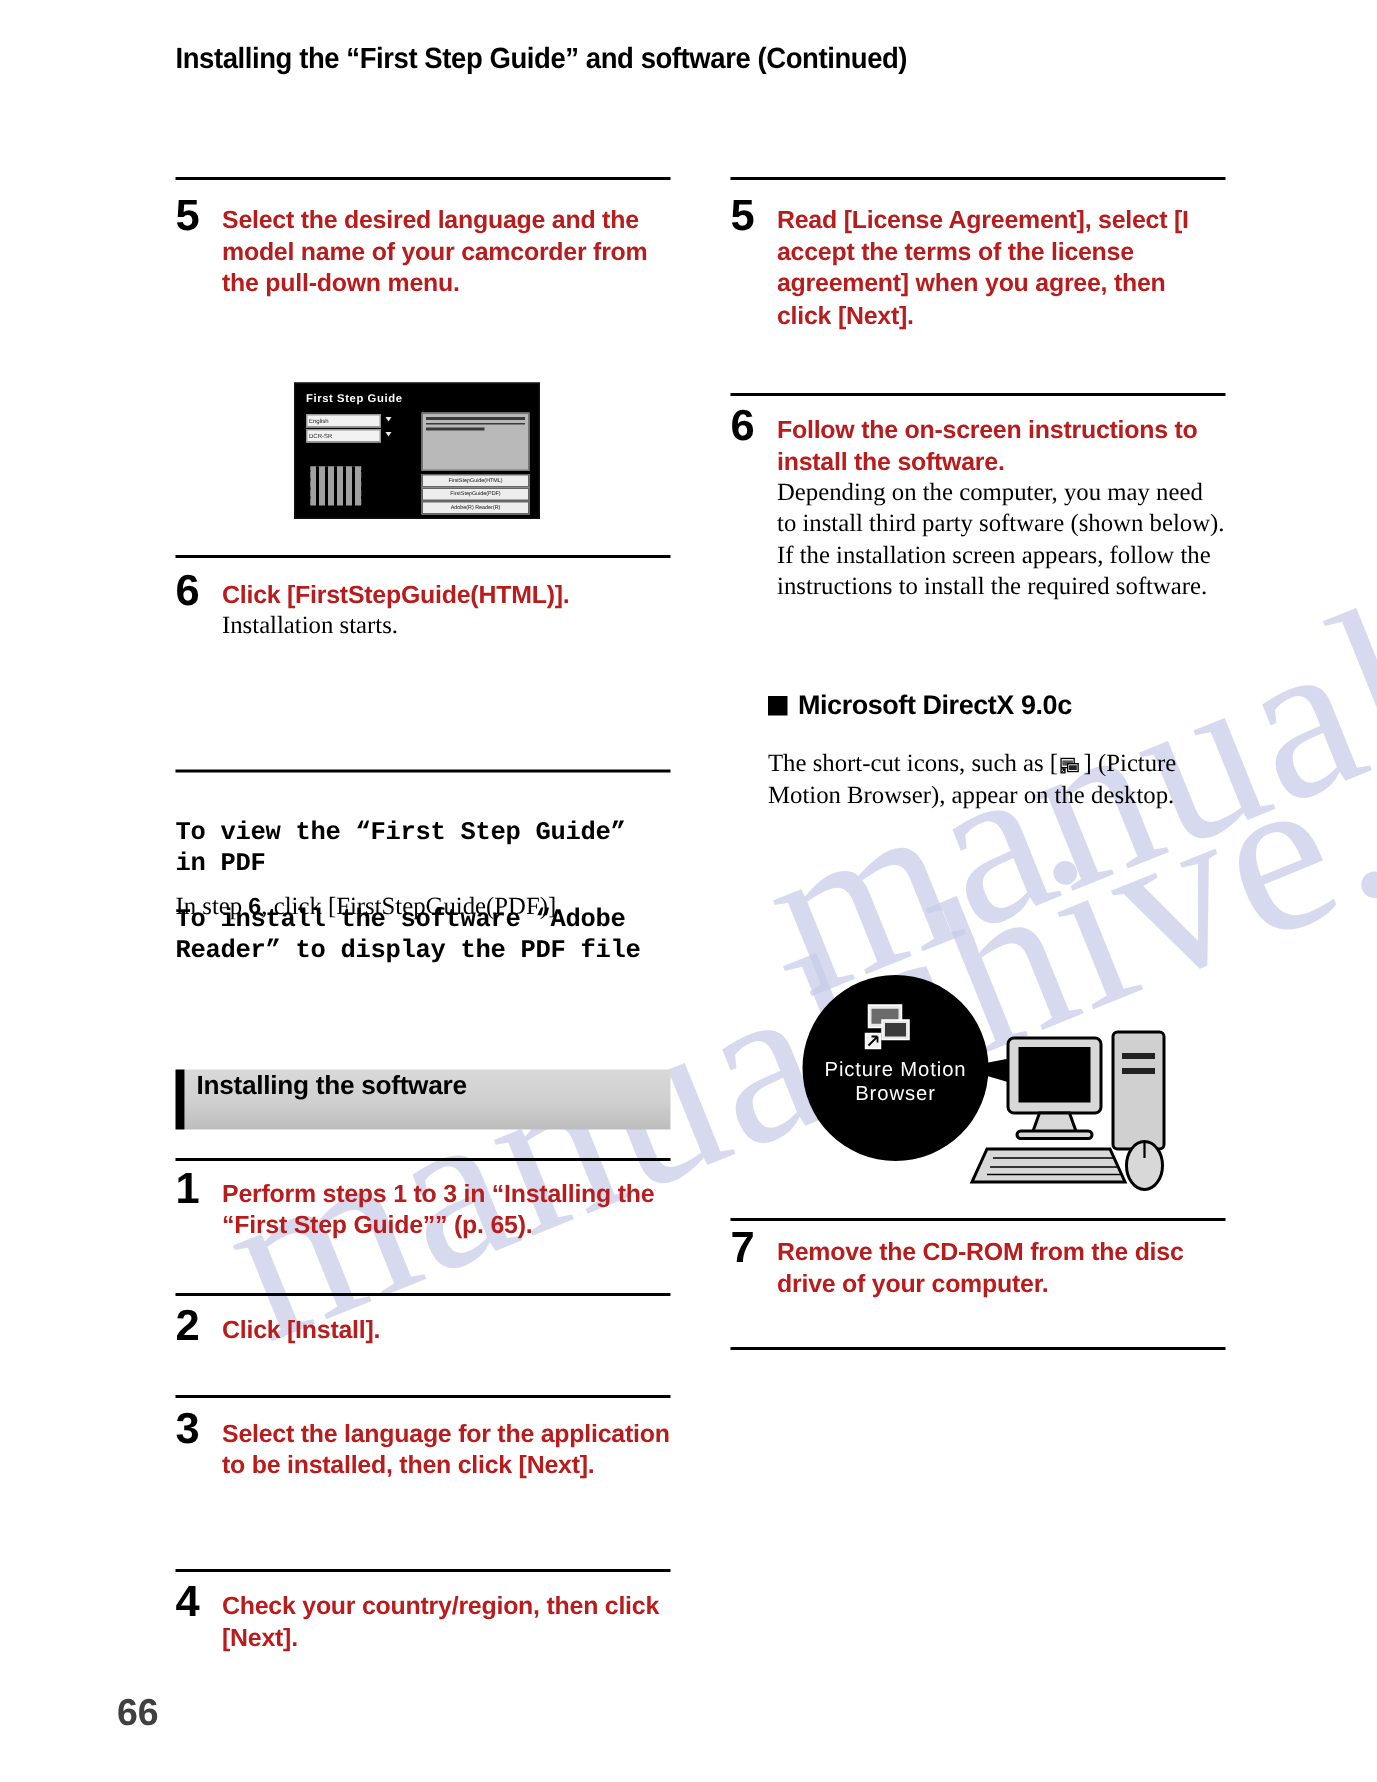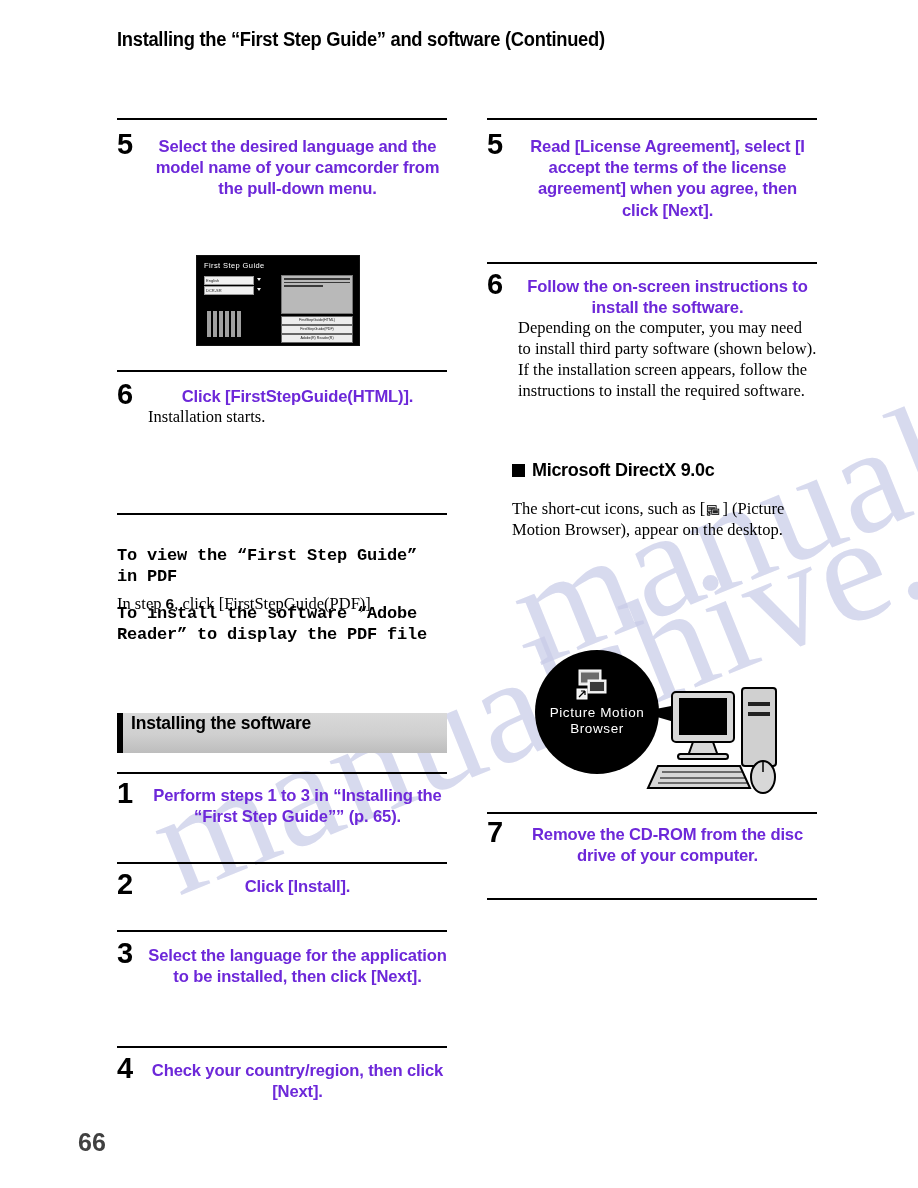--- a/index.html
+++ b/index.html
@@ -82,23 +82,22 @@
     font-weight: bold;
     font-size: 29px;
     line-height: 1;
     color: #000;
   }
   .step .txt {
     font-family: "Liberation Sans", sans-serif;
     font-weight: bold;
     font-size: 16.6px;
     line-height: 1.28;
-    color: #6d28d9;
+    color: #b91c1c;
     letter-spacing: -0.15px;
-    text-align: center;
   }
 
   .body-text {
     font-family: "Liberation Serif", serif;
     font-size: 16.5px;
     line-height: 1.27;
     color: #000;
     padding-left: 31px;
   }
   .body-text.tight { margin-top: 9px; }
@@ -171,21 +170,21 @@
     background: #000;
     border: 1px solid #111;
     z-index: 2;
     overflow: hidden;
   }
   .fsg-title {
     position: absolute;
     left: 7px; top: 5px;
     color: #fff;
     font-family: "Liberation Sans", sans-serif;
-    font-weight: normal;
+    font-weight: bold;
     font-size: 7.5px;
     letter-spacing: .4px;
   }
   .fsg-field {
     position: absolute;
     left: 7px;
     width: 48px;
     height: 7px;
     background: #f2f2f2;
     border: 0.5px solid #999;

